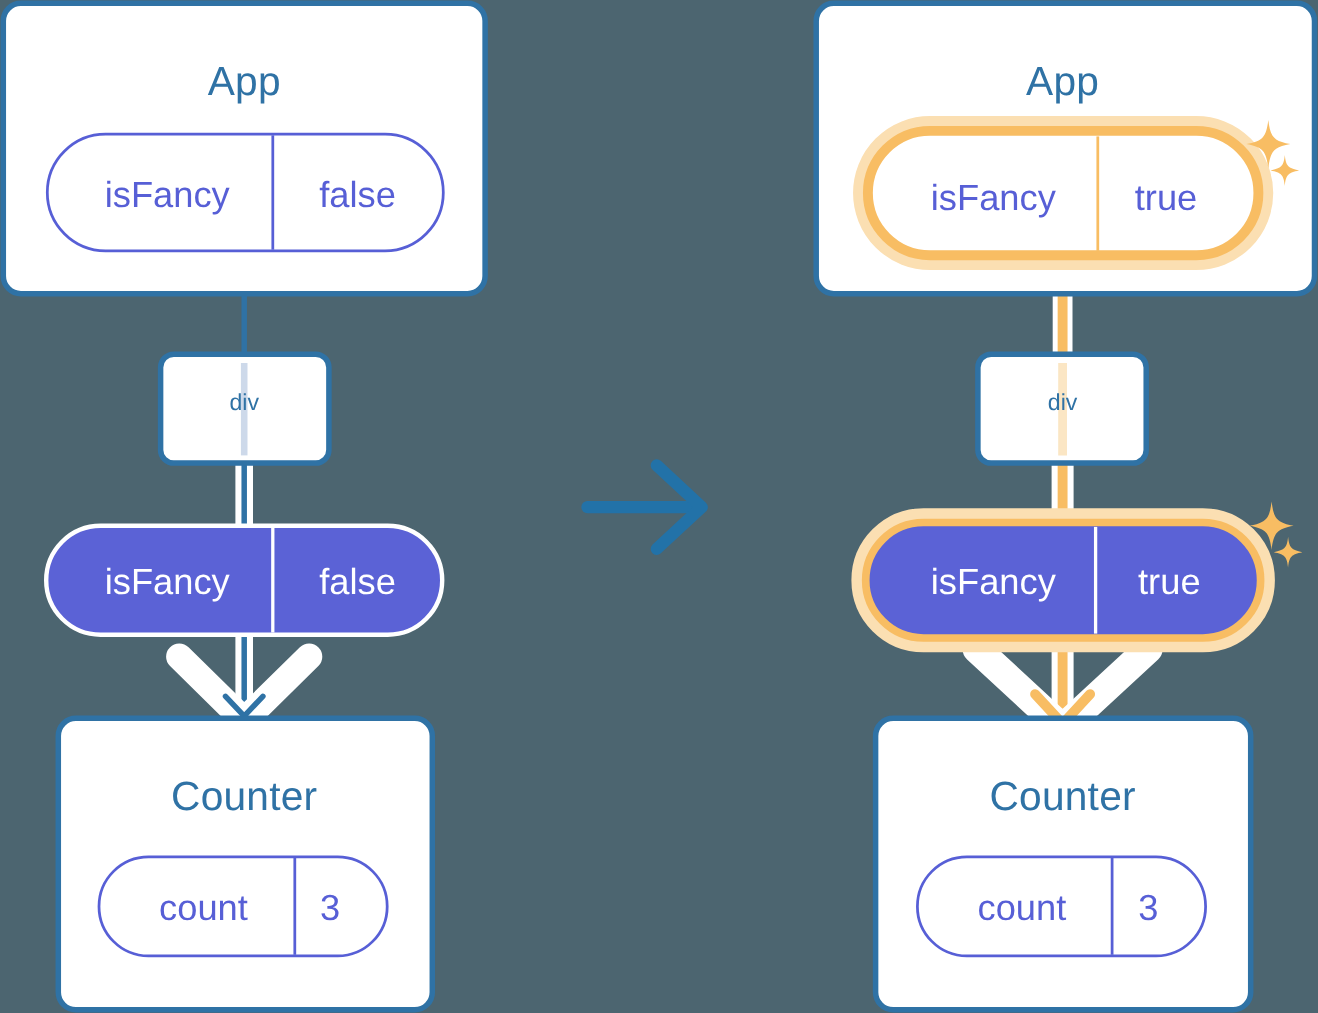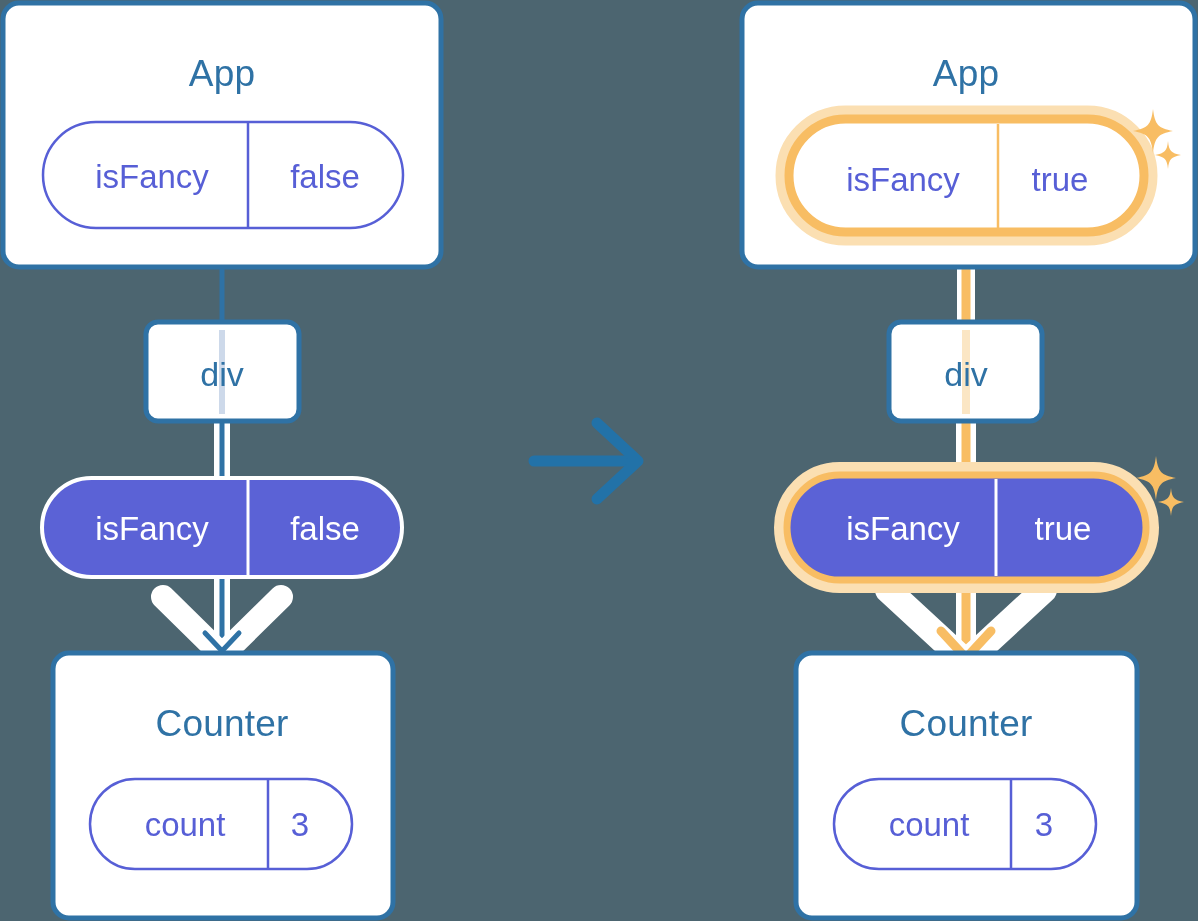--- a/index.html
+++ b/index.html
@@ -15,21 +15,21 @@
 
   
   .lbl{position:absolute;white-space:nowrap;}
   .title-text{
     font-size:37px;color:#2b6cb0;letter-spacing:.2px;
   }
   .blue-title{color:#2f72a5;}
   .pill-text{font-size:33px;color:#575fd6;}
   .pill-text-white{font-size:33px;color:#ffffff;}
   .pill-text-bold{font-weight:normal;}
-  .div-text{font-size:34px;color:#2f72a5;}
+  .div-text{font-size:21px;color:#2f72a5;}
   .center{transform:translateX(-50%);}
 </style>
 </head>
 <body>
 
 <div class="stage">
 
   <svg class="layer" viewBox="0 0 1198 921">
 
     <line x1="222" y1="258" x2="222" y2="330" stroke="#2f72a5" stroke-width="5"></line>

